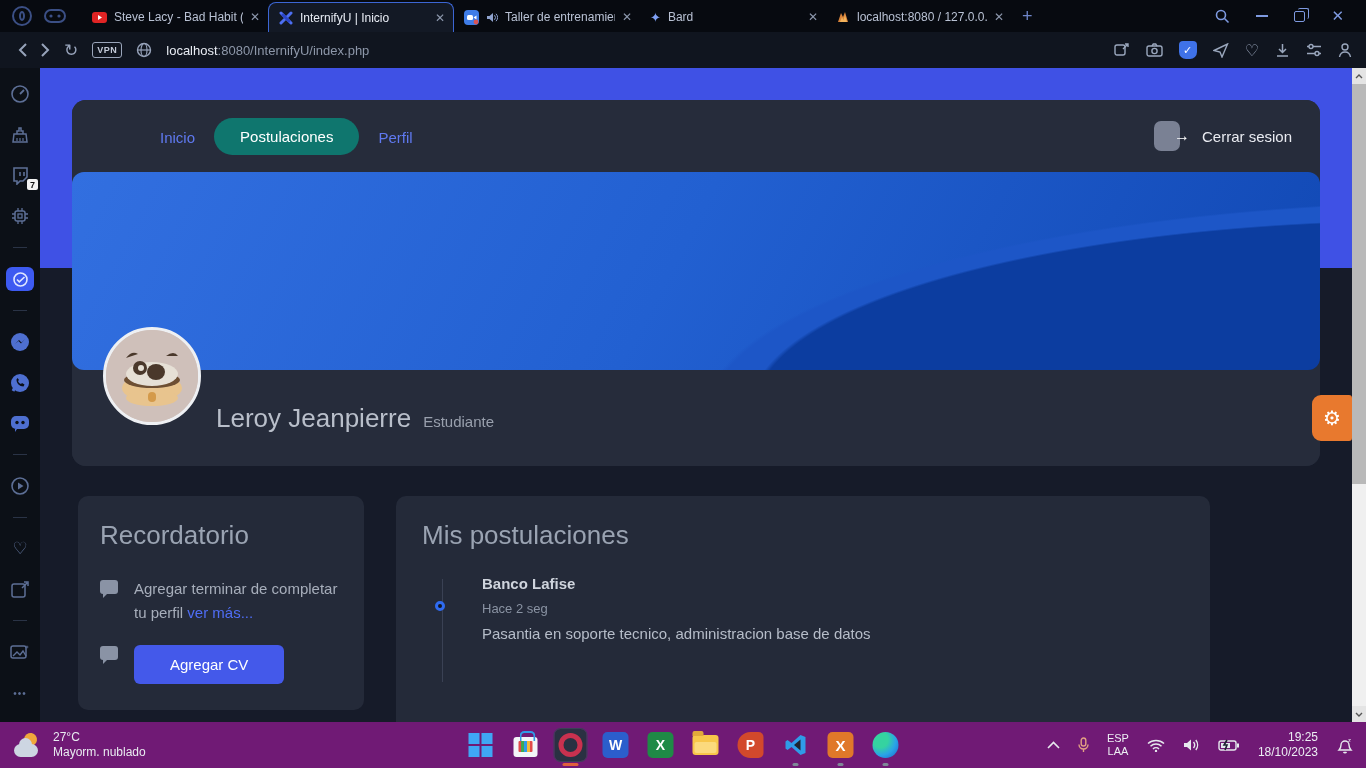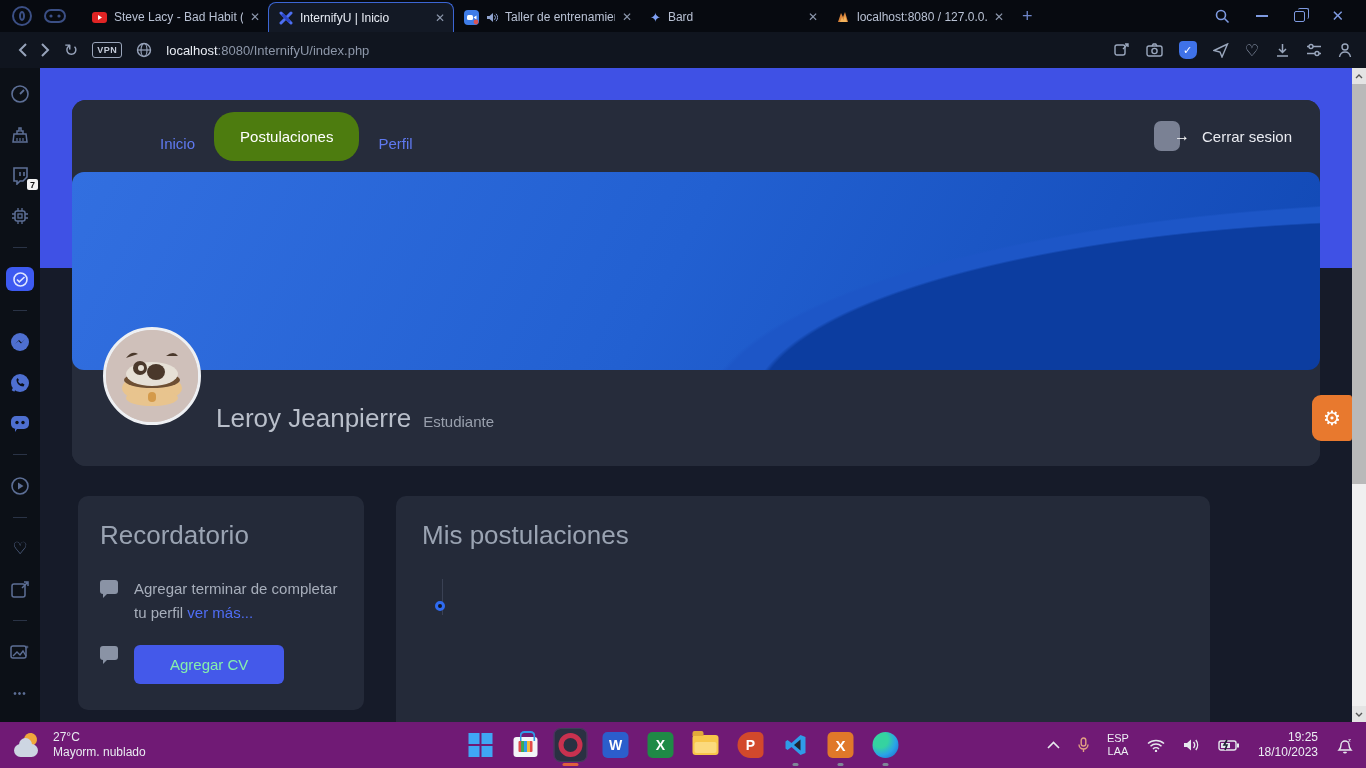--- a/index.html
+++ b/index.html
@@ -45,21 +45,21 @@
   .page{flex:1;position:relative;background:#161b29;overflow:hidden;}
   .blueband{position:absolute;left:0;top:0;right:0;height:200px;background:#3f51e5;}
   .pagescroll{position:relative;height:100%;overflow:hidden;}
 
   .appcard{position:relative;margin:32px 32px 0;border-radius:14px;background:#262c3b;overflow:visible;}
   .appnav{height:72px;display:flex;align-items:center;padding:0 28px;border-radius:14px 14px 0 0;background:#262c3b;}
   .brand{display:flex;align-items:center;gap:14px;}
   .brandname{color:#f2f4f8;font-size:23px;font-weight:bold;letter-spacing:.2px;}
   .navlinks{display:flex;align-items:flex-end;gap:3px;margin-left:44px;}
   .navlink{color:#5f79f0;font-size:15px;padding:9px 16px;border-radius:20px;}
-  .navlink.pill{background:#4d7c0f;color:#fff;padding:16px 26px;}
+  .navlink.pill{background:#0f766e;color:#fff;padding:10px 26px;}
   .logout{margin-left:auto;display:flex;align-items:center;gap:12px;color:#e9ebf1;font-size:15px;}
   .logout .box{width:26px;height:30px;background:#7a8194;border-radius:7px;display:flex;align-items:center;justify-content:center;color:#fff;font-size:14px;margin-right:-18px;z-index:0;}
   .logout .arr{color:#fff;font-size:16px;z-index:1;}
 
   .banner{height:198px;margin:0;border-radius:12px;position:relative;overflow:hidden;
     background:
       radial-gradient(95% 165% at 109% 119%, #0c3da0 0 57%, rgba(12,61,160,0) 57.5%),
       radial-gradient(100% 175% at 113% 124%, #1d56c7 0 62%, rgba(29,86,199,0) 62.5%),
       radial-gradient(132% 212% at -18% 218%, #0e3fa4 0 54%, rgba(14,63,164,0) 54.5%),
       radial-gradient(138% 220% at -21% 224%, #1e57c9 0 58%, rgba(30,87,201,0) 58.5%),
@@ -75,21 +75,21 @@
 
   .cards{display:flex;gap:32px;margin:30px 142px 0 38px;align-items:flex-start;}
   .card{background:#242a39;border-radius:10px;}
   .remcard{width:286px;padding:24px 22px 26px;flex:0 0 286px;}
   .cardtitle{color:#9aa3b2;font-size:26px;font-weight:500;}
   .remitem{display:flex;gap:16px;margin-top:26px;}
   .bubble{width:18px;height:14px;background:#8a93a5;border-radius:3px;position:relative;flex:0 0 18px;margin-top:3px;}
   .bubble::after{content:"";position:absolute;left:3px;bottom:-4px;border:4px solid transparent;border-top-color:#8a93a5;border-left-color:#8a93a5;}
   .remtext{color:#a7aebb;font-size:15px;line-height:24px;}
   .remlink{color:#4f6df5;}
-  .cvbtn{display:inline-block;background:#4459ea;color:#86efac;font-size:15px;border:none;border-radius:6px;
+  .cvbtn{display:inline-block;background:#4459ea;color:#ffffff;font-size:15px;border:none;border-radius:6px;
          padding:11px 36px;margin-top:2px;cursor:pointer;font-family:inherit;}
   .postcard{flex:1;padding:24px 26px 26px;min-height:248px;}
   .timeline{margin-top:24px;display:flex;}
   .tl-rail{width:44px;position:relative;flex:0 0 44px;}
   .tl-line{position:absolute;left:20px;top:4px;bottom:-40px;width:1px;background:#3a4154;}
   .tl-dot{position:absolute;left:13px;top:26px;width:10px;height:10px;border:3px solid #2f6bf0;border-radius:50%;background:#10151f;}
   .tl-body{padding-left:16px;}
   .tl-company{color:#cfd4dd;font-size:15px;font-weight:bold;}
   .tl-time{color:#8a93a3;font-size:13px;margin-top:9px;}
   .tl-desc{color:#b6bdc9;font-size:15px;margin-top:9px;}
@@ -402,20 +402,25 @@
             </div>
           </div>
 
           <div class="card postcard">
             <div class="cardtitle">Mis postulaciones</div>
             <div class="timeline">
               <div class="tl-rail">
                 <div class="tl-line"></div>
                 <div class="tl-dot"></div>
               </div>
+              <div class="tl-body">
+                <div class="tl-company">Banco Lafise</div>
+                <div class="tl-time">Hace 2 seg</div>
+                <div class="tl-desc">Pasantia en soporte tecnico, administracion base de datos</div>
+              </div>
             </div>
           </div>
         </div>
 
       </div>
     </div>
 
     <div class="sbar">
       <div class="sbtn">
           <svg width="8" height="5" viewBox="0 0 8 5">

